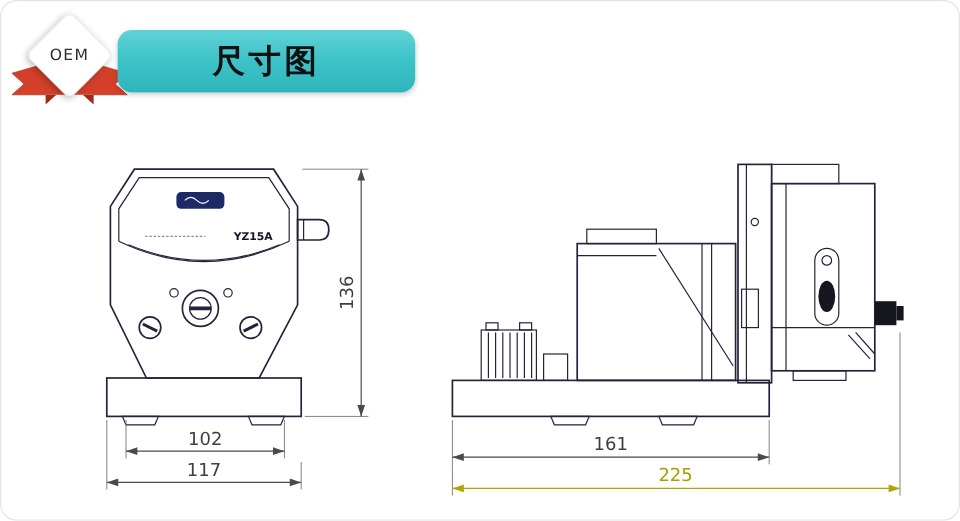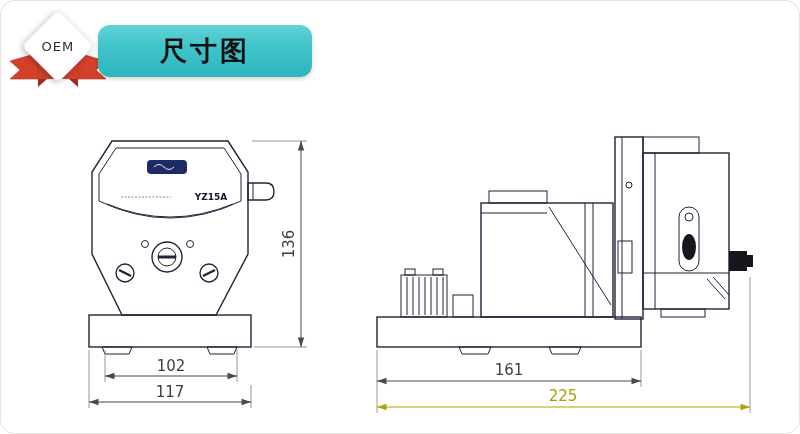--- a/index.html
+++ b/index.html
@@ -11,21 +11,21 @@
   .stage {
     position:relative; width:800px; height:434px;
     background:#ffffff;
     border:1px solid #e2e4e6;
     border-radius:14px;
     overflow:hidden;
   }
   
   .banner {
     position:absolute; left:97px; top:24px;
-    width:214px; height:52px;
+    width:248px; height:52px;
     border-radius:12px;
     background:linear-gradient(180deg,#61d3d7 0%, #3ec3c9 45%, #2eb5bc 100%);
     box-shadow:0 2px 4px rgba(0,0,0,.18);
     display:flex; align-items:center; justify-content:center;
     z-index:2;
   }
   .banner-title {
     font-size:27px; font-weight:700; color:#101010; letter-spacing:3px;
   }
   .ribbon-svg { position:absolute; left:5px; top:44px; z-index:2; }

